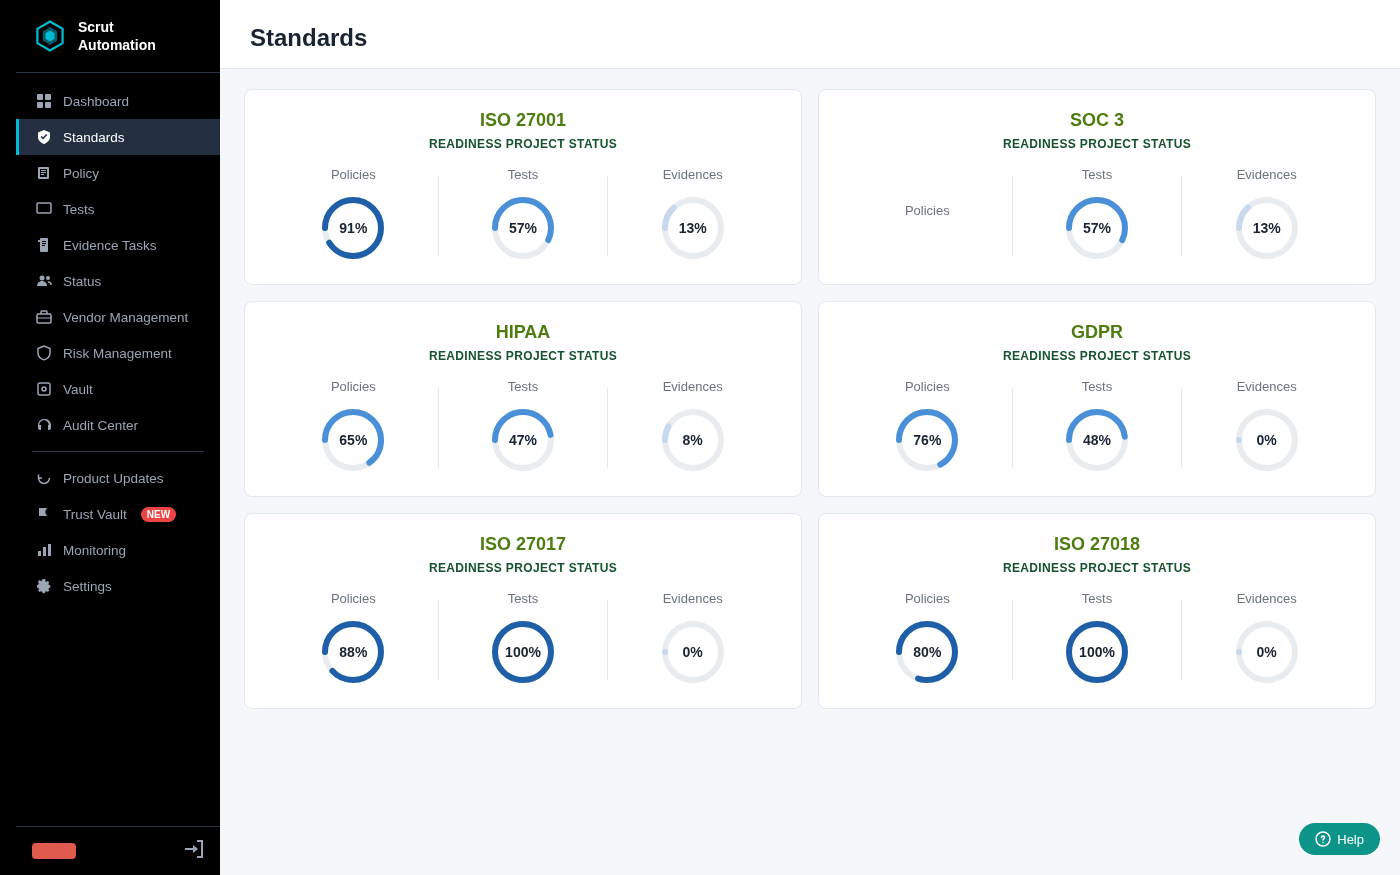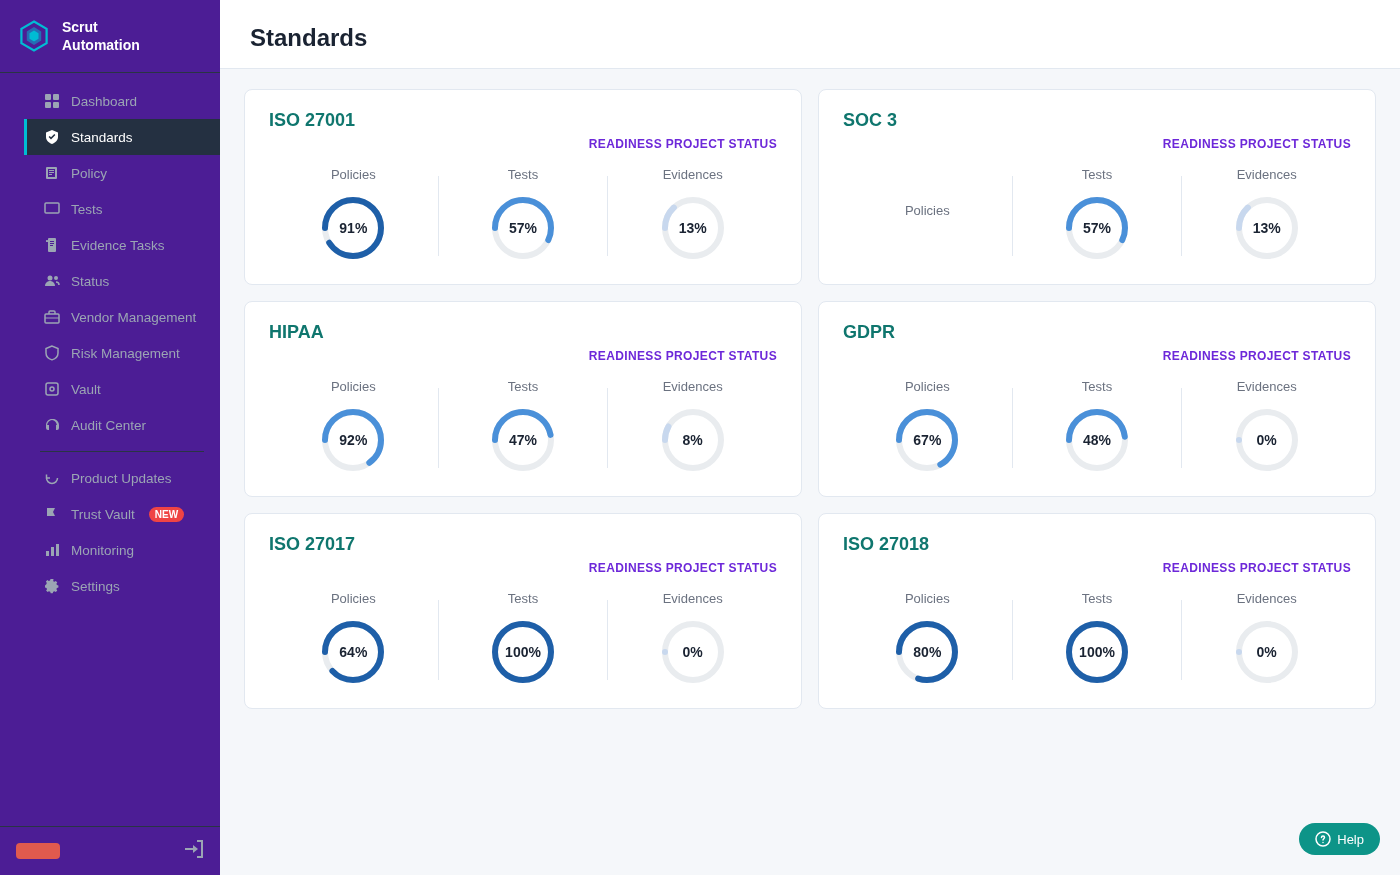--- a/index.html
+++ b/index.html
@@ -2,25 +2,26 @@
 <html><head>
   <meta charset="utf-8">
   <style>
     * { box-sizing: border-box; margin: 0; padding: 0; }
     body { font-family: -apple-system, BlinkMacSystemFont, 'Segoe UI', sans-serif; display: flex; height: 875px; width: 1400px; overflow: hidden; background: #f0f4f8; }
 
     
     .sidebar {
       width: 220px;
       min-width: 220px;
-      background: #4c1d95;
+      background: #000000;
       display: flex;
       flex-direction: column;
       height: 100%;
       color: #cdd3db;
+      padding-left: 16px;
     }
     .sidebar-logo {
       display: flex;
       align-items: center;
       padding: 18px 16px;
       gap: 10px;
       border-bottom: 1px solid #2a3444;
     }
     .logo-icon {
       width: 36px;
@@ -28,21 +29,20 @@
     }
     .logo-text {
       color: #fff;
       font-size: 14px;
       font-weight: 600;
       line-height: 1.3;
     }
     .sidebar-nav {
       padding: 10px 0;
       flex: 1;
-      margin-left: 24px;
     }
     .nav-item {
       display: flex;
       align-items: center;
       padding: 9px 16px;
       gap: 10px;
       cursor: pointer;
       font-size: 13.5px;
       color: #9ba5b4;
       border-left: 3px solid transparent;
@@ -124,28 +124,29 @@
     
     .standard-card {
       background: #fff;
       border: 1px solid #e2e8f0;
       border-radius: 8px;
       padding: 20px 24px;
     }
     .card-title {
       font-size: 18px;
       font-weight: 700;
-      color: #0f766e;
+      color: #4d7c0f;
+      text-align: center;
       margin-bottom: 6px;
     }
     .readiness-label {
       font-size: 12px;
       font-weight: 600;
-      color: #6d28d9;
-      text-align: right;
+      color: #14532d;
+      text-align: center;
       margin-bottom: 16px;
       text-transform: uppercase;
       letter-spacing: 0.03em;
     }
     .metrics-row {
       display: flex;
       align-items: center;
       justify-content: space-around;
     }
     .metric-item {
@@ -461,21 +462,21 @@
         <div class="card-title">HIPAA</div>
         <div class="readiness-label">Readiness Project Status</div>
         <div class="metrics-row">
           <div class="metric-item">
             <div class="metric-label">Policies</div>
             <div class="circle-container">
       <svg width="72" height="72" viewBox="0 0 72 72">
         <circle class="circle-bg" cx="36" cy="36" r="28" stroke="#e9ecef" stroke-width="6" fill="none"></circle>
         <circle class="circle-progress" cx="36" cy="36" r="28" stroke="#4a90d9" stroke-width="6" fill="none" stroke-dasharray="114.35397259066848 61.57521601035994" stroke-linecap="round" transform="rotate(-90 36 36)"></circle>
       </svg>
-      <span class="circle-text">92%</span>
+      <span class="circle-text">65%</span>
     </div>
           </div>
           <div class="metric-divider"></div>
           <div class="metric-item">
             <div class="metric-label">Tests</div>
             <div class="circle-container">
       <svg width="72" height="72" viewBox="0 0 72 72">
         <circle class="circle-bg" cx="36" cy="36" r="28" stroke="#e9ecef" stroke-width="6" fill="none"></circle>
         <circle class="circle-progress" cx="36" cy="36" r="28" stroke="#4a90d9" stroke-width="6" fill="none" stroke-dasharray="82.68671864248336 93.24246995854506" stroke-linecap="round" transform="rotate(-90 36 36)"></circle>
       </svg>
@@ -499,21 +500,21 @@
         <div class="card-title">GDPR</div>
         <div class="readiness-label">Readiness Project Status</div>
         <div class="metrics-row">
           <div class="metric-item">
             <div class="metric-label">Policies</div>
             <div class="circle-container">
       <svg width="72" height="72" viewBox="0 0 72 72">
         <circle class="circle-bg" cx="36" cy="36" r="28" stroke="#e9ecef" stroke-width="6" fill="none"></circle>
         <circle class="circle-progress" cx="36" cy="36" r="28" stroke="#4a90d9" stroke-width="6" fill="none" stroke-dasharray="117.87255636268904 58.056632238339375" stroke-linecap="round" transform="rotate(-90 36 36)"></circle>
       </svg>
-      <span class="circle-text">67%</span>
+      <span class="circle-text">76%</span>
     </div>
           </div>
           <div class="metric-divider"></div>
           <div class="metric-item">
             <div class="metric-label">Tests</div>
             <div class="circle-container">
       <svg width="72" height="72" viewBox="0 0 72 72">
         <circle class="circle-bg" cx="36" cy="36" r="28" stroke="#e9ecef" stroke-width="6" fill="none"></circle>
         <circle class="circle-progress" cx="36" cy="36" r="28" stroke="#4a90d9" stroke-width="6" fill="none" stroke-dasharray="84.44601052849363 91.48317807253478" stroke-linecap="round" transform="rotate(-90 36 36)"></circle>
       </svg>
@@ -537,21 +538,21 @@
         <div class="card-title">ISO 27017</div>
         <div class="readiness-label">Readiness Project Status</div>
         <div class="metrics-row">
           <div class="metric-item">
             <div class="metric-label">Policies</div>
             <div class="circle-container">
       <svg width="72" height="72" viewBox="0 0 72 72">
         <circle class="circle-bg" cx="36" cy="36" r="28" stroke="#e9ecef" stroke-width="6" fill="none"></circle>
         <circle class="circle-progress" cx="36" cy="36" r="28" stroke="#1e5fa8" stroke-width="6" fill="none" stroke-dasharray="154.817685968905 21.111502632123404" stroke-linecap="round" transform="rotate(-90 36 36)"></circle>
       </svg>
-      <span class="circle-text">64%</span>
+      <span class="circle-text">88%</span>
     </div>
           </div>
           <div class="metric-divider"></div>
           <div class="metric-item">
             <div class="metric-label">Tests</div>
             <div class="circle-container">
       <svg width="72" height="72" viewBox="0 0 72 72">
         <circle class="circle-bg" cx="36" cy="36" r="28" stroke="#e9ecef" stroke-width="6" fill="none"></circle>
         <circle class="circle-progress" cx="36" cy="36" r="28" stroke="#1e5fa8" stroke-width="6" fill="none" stroke-dasharray="175.92918860102841 0" stroke-linecap="round" transform="rotate(-90 36 36)"></circle>
       </svg>

